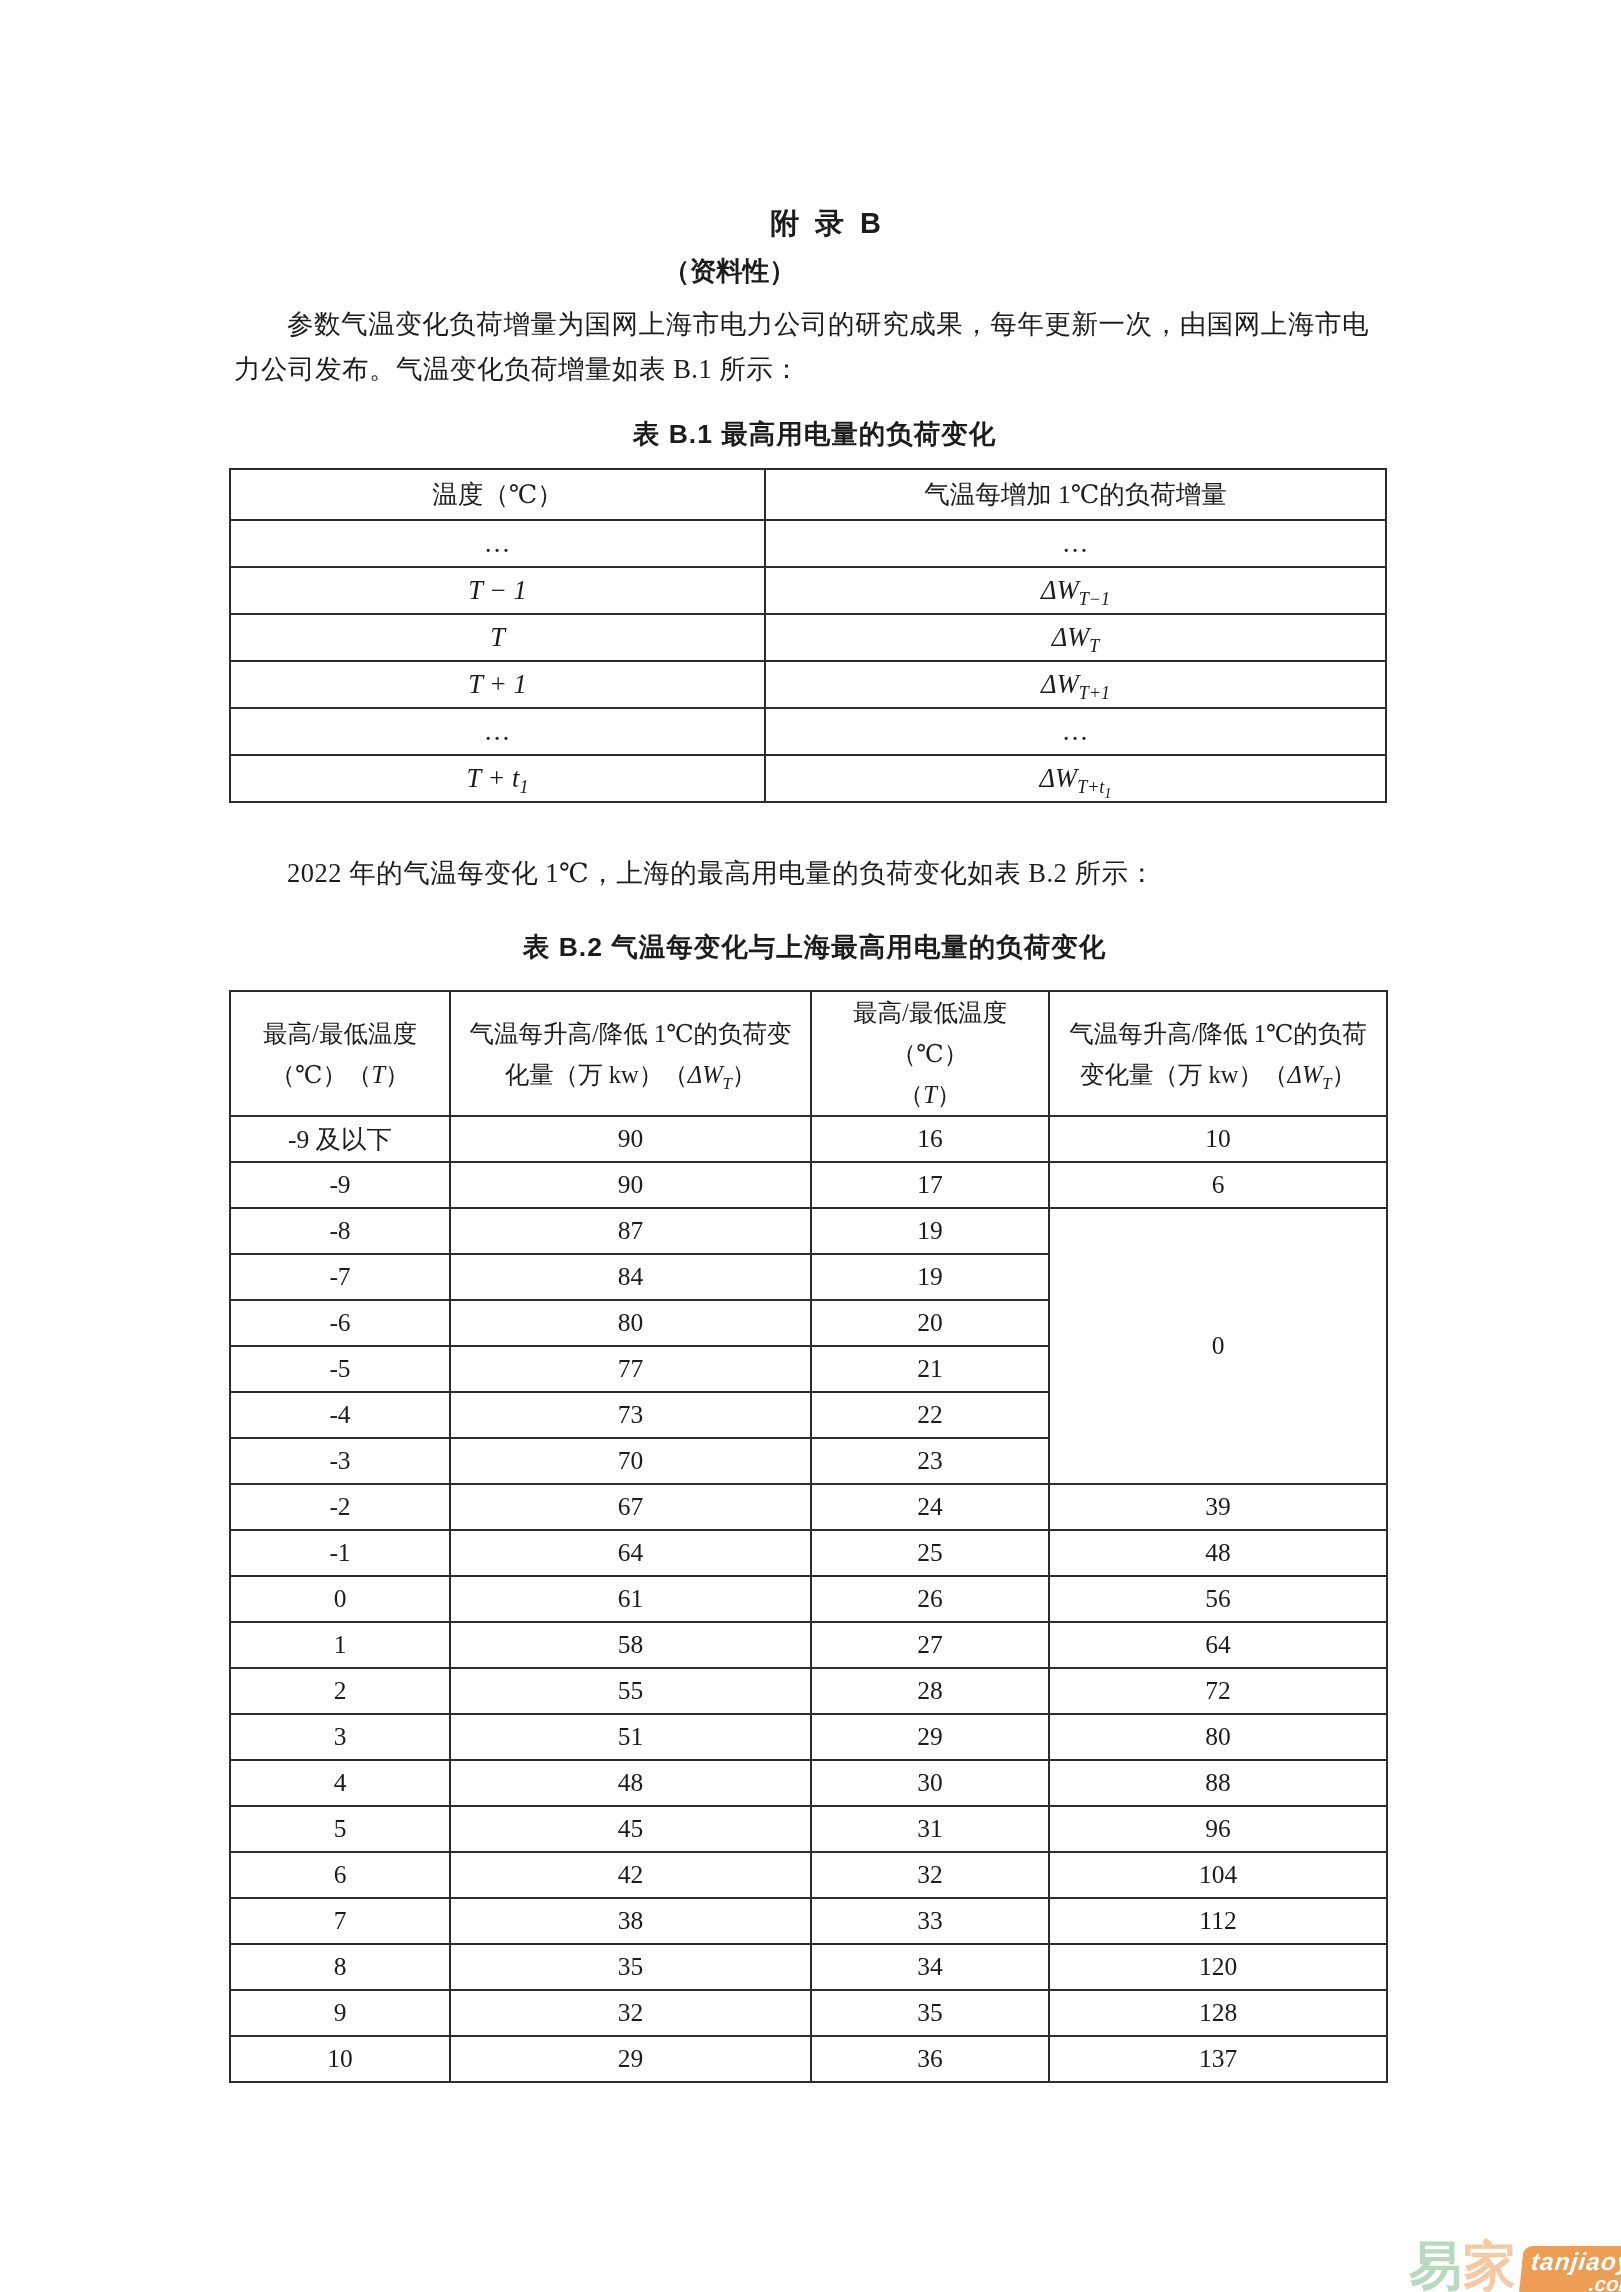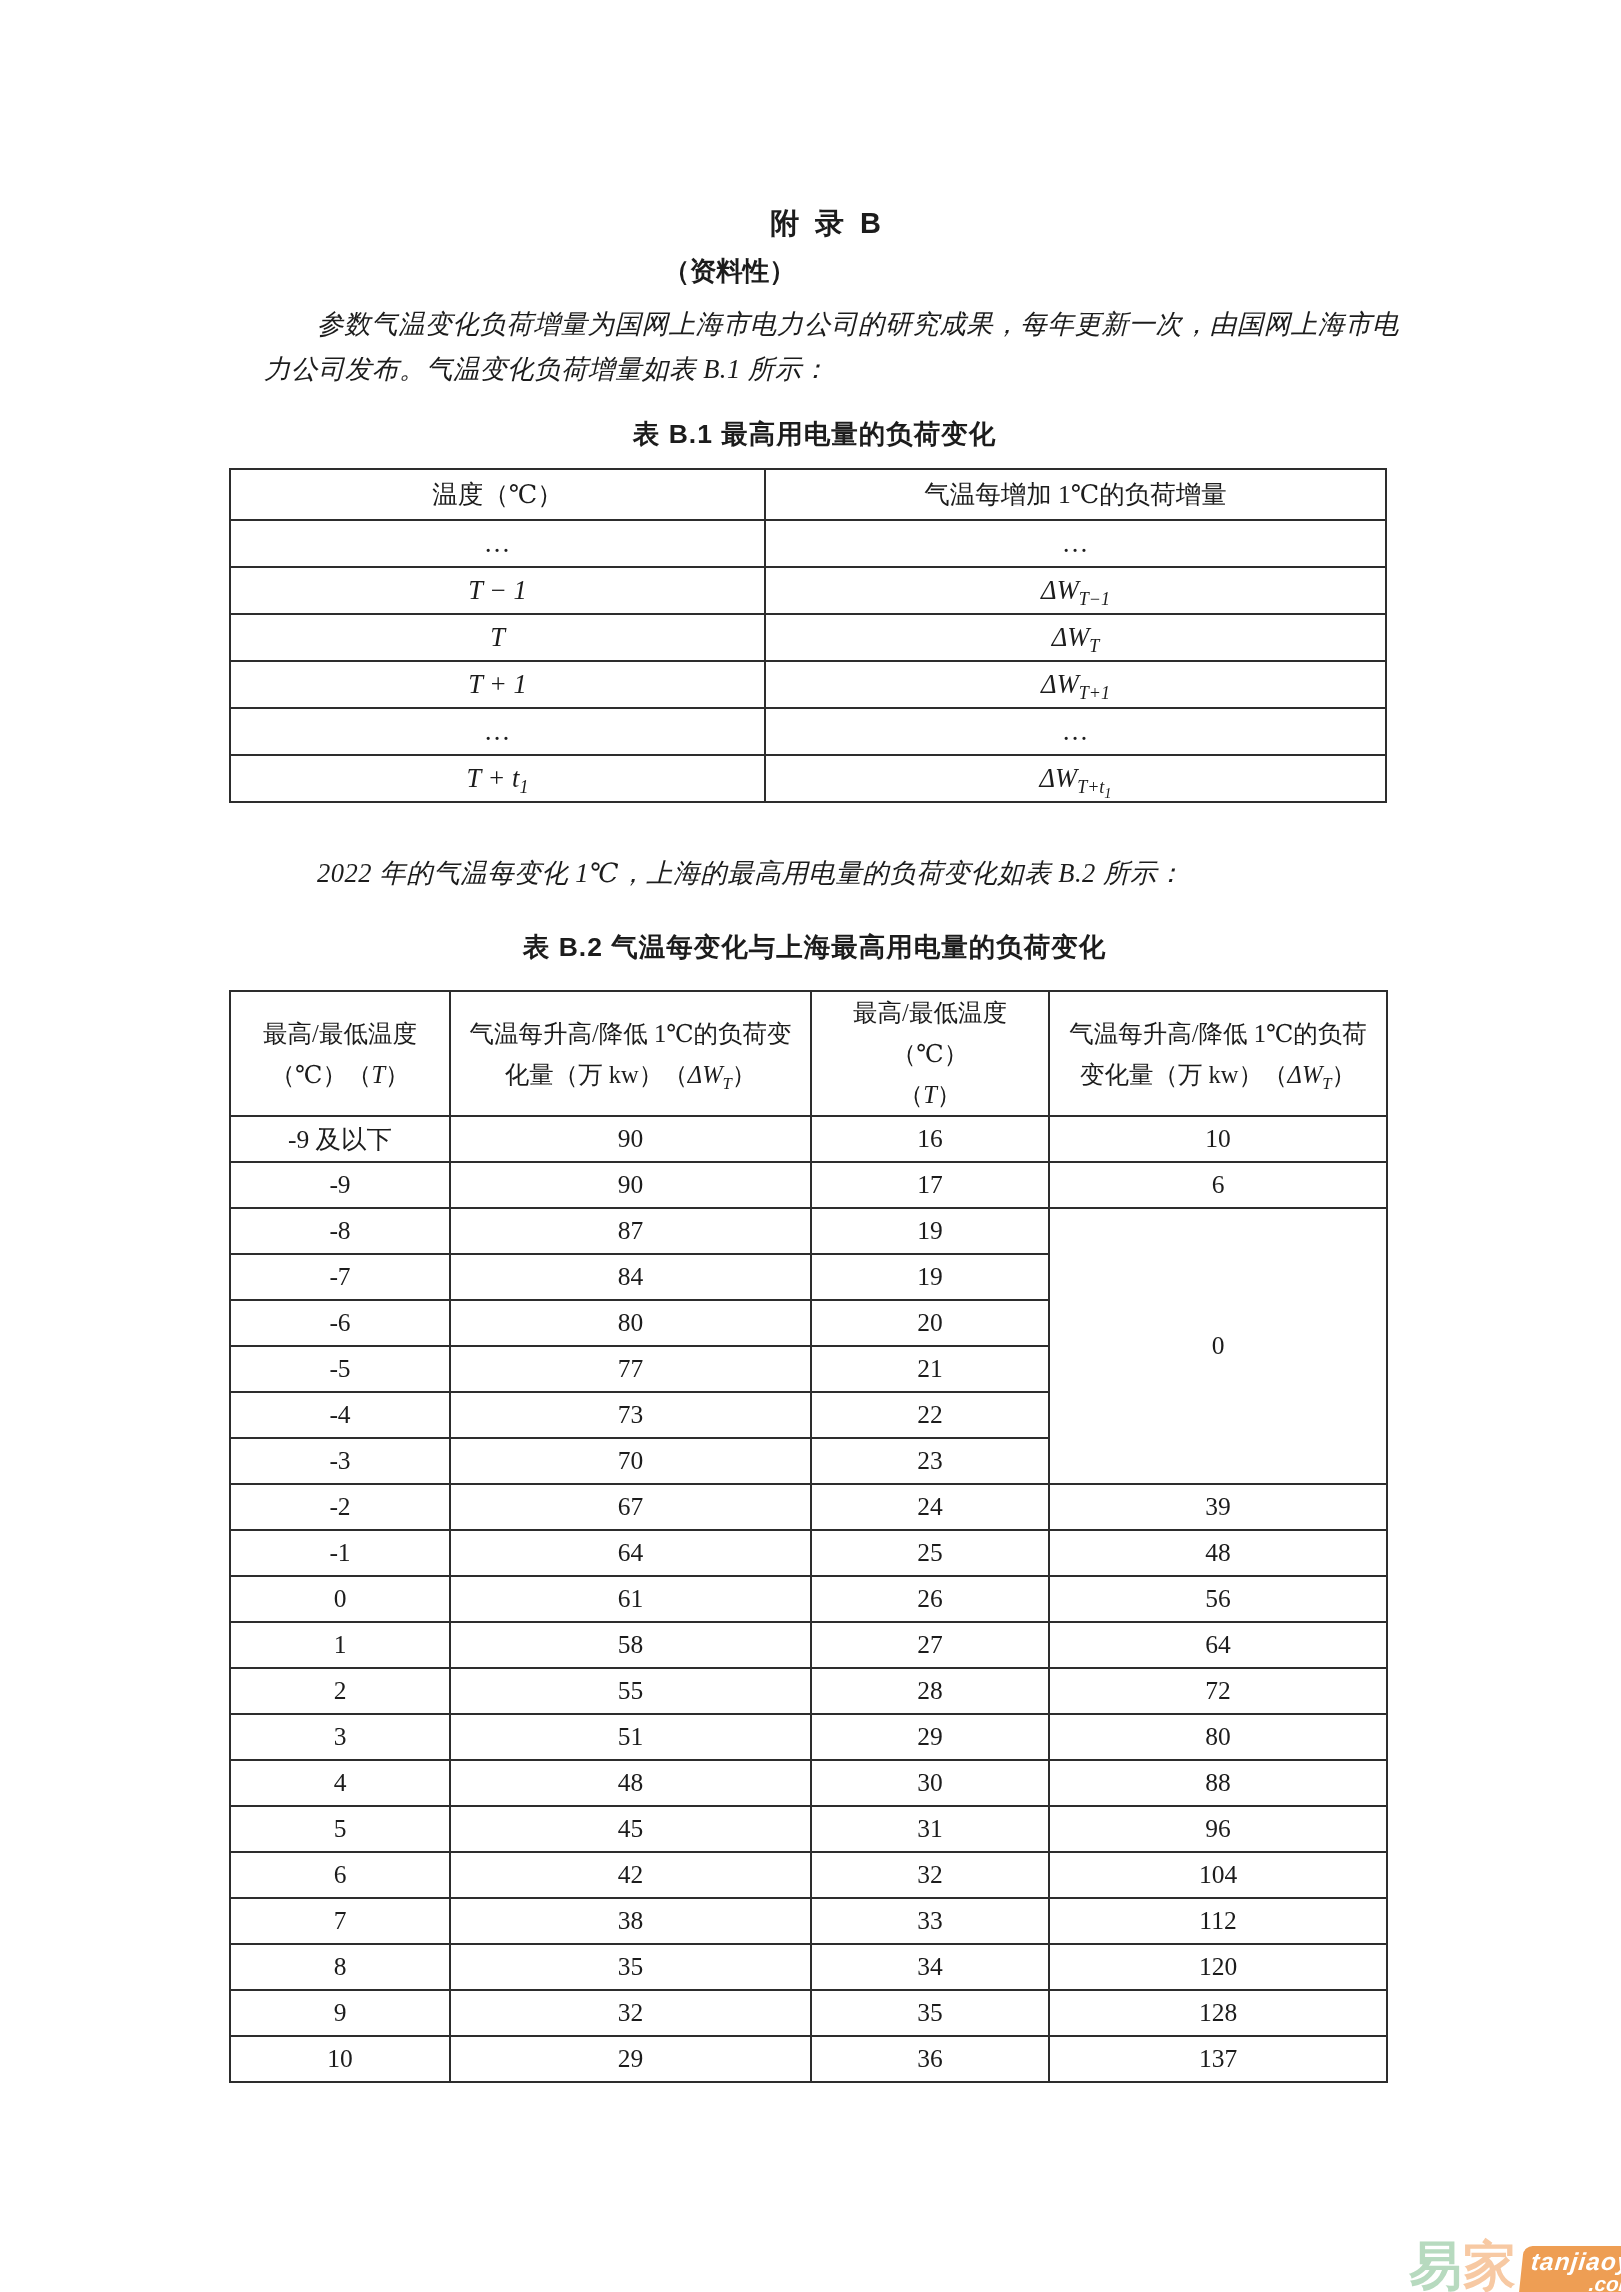--- a/index.html
+++ b/index.html
@@ -12,23 +12,23 @@
     position:absolute; top:204px; left:0; width:1621px; text-align:center;
     font-family:"Liberation Sans","DejaVu Sans",sans-serif;
     font-size:29px; font-weight:700; letter-spacing:3.9px;margin-left:17px;
   }
   .doc-subtitle {
     position:absolute; top:253px; left:0; width:1459px; text-align:center;
     font-family:"Liberation Sans","DejaVu Sans",sans-serif;
     font-size:26.5px; font-weight:700;
   }
   .para {
-    position:absolute; left:264px; width:1135px;
+    position:absolute; left:234px; width:1135px;
     font-size:26.5px; line-height:45px; text-align:justify;
-    text-indent:53px; letter-spacing:0.5px;font-style:italic;
+    text-indent:53px; letter-spacing:0.5px;
   }
   .para-1 { top:302px; }
   .para-2 { top:851px; }
   .tbl-caption {
     position:absolute; left:4px; width:1621px; text-align:center;
     font-family:"Liberation Sans","DejaVu Sans",sans-serif;
     font-size:26.5px; font-weight:700; letter-spacing:1px;
   }
   .caption-b1 { top:416px; }
   .caption-b2 { top:929px; }

